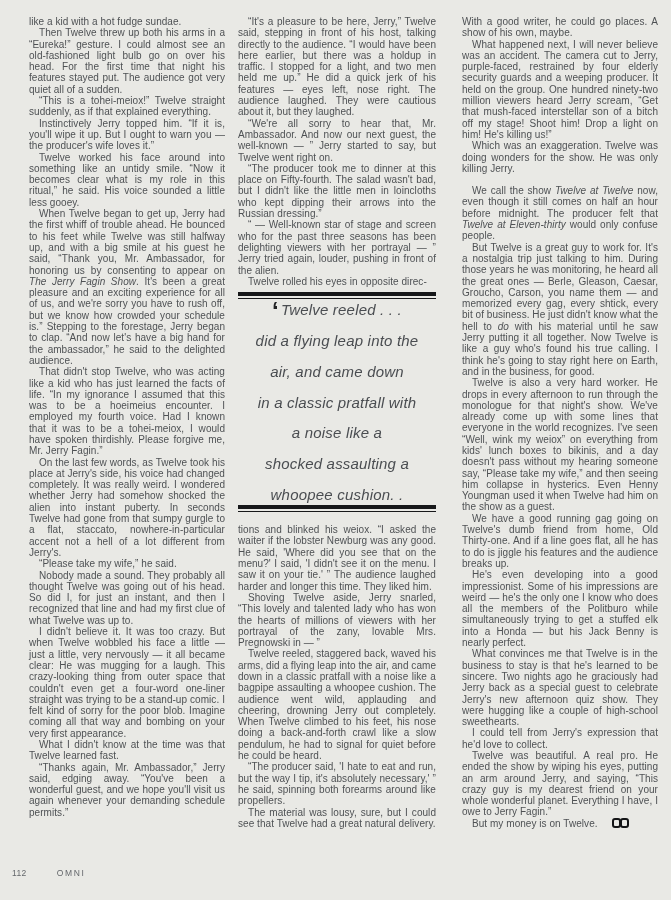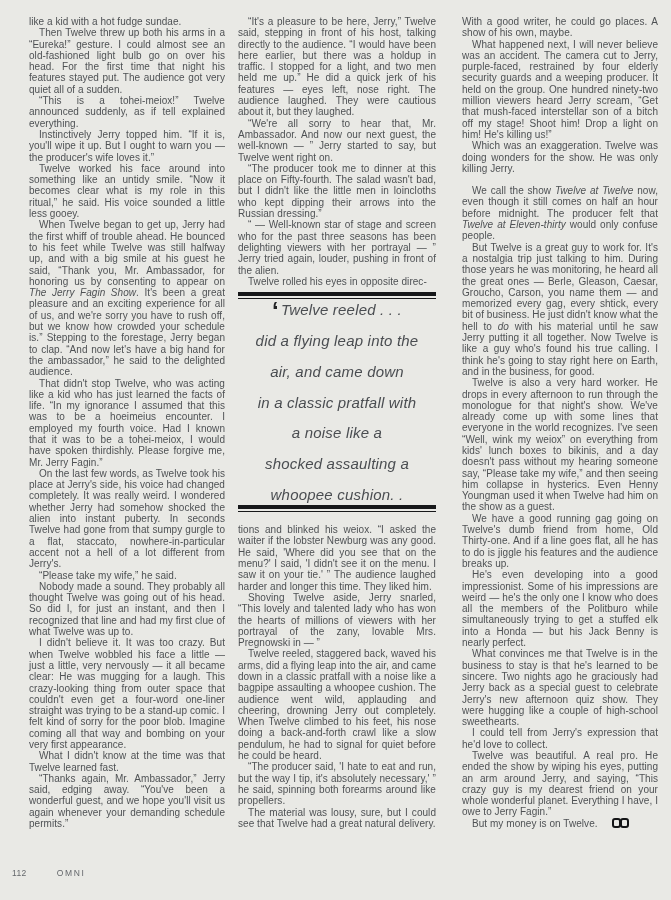--- a/index.html
+++ b/index.html
@@ -80,21 +80,21 @@
 </style>
 </head>
 <body>
 
 <div class="page">
 
   <div class="col col-1">
     <div>
         <p class="para no-indent">like a kid with a hot fudge sundae.</p>
         <p class="para">Then Twelve threw up both his arms in a “Eureka!” gesture. I could almost see an old-fashioned light bulb go on over his head. For the first time that night his features stayed put. The audience got very quiet all of a sudden.</p>
-        <p class="para">“This is a tohei-meiox!” Twelve announced suddenly, as if tell explained everything.</p>
+        <p class="para">“This is a tohei-meiox!” Twelve straight suddenly, as if that explained everything.</p>
         <p class="para">Instinctively Jerry topped him. “If it is, you'll wipe it up. But I ought to warn you — the producer's wife loves it.”</p>
         <p class="para">Twelve worked his face around into something like an untidy smile. “Now it becomes clear what is my role in this ritual,” he said. His voice sounded a little less gooey.</p>
         <p class="para">When Twelve began to get up, Jerry had the first whiff of trouble ahead. He bounced to his feet while Twelve was still halfway up, and with a big smile at his guest he said, “Thank you, Mr. Ambassador, for honoring us by consenting to appear on <i>The Jerry Fagin Show</i>. It's been a great pleasure and an exciting experience for all of us, and we're sorry you have to rush off, but we know how crowded your schedule is.” Stepping to the forestage, Jerry began to clap. “And now let's have a big hand for the ambassador,” he said to the delighted audience.</p>
         <p class="para">That didn't stop Twelve, who was acting like a kid who has just learned the facts of life. “In my ignorance I assumed that this was to be a hoeimeius encounter. I employed my fourth voice. Had I known that it was to be a tohei-meiox, I would have spoken thirdishly. Please forgive me, Mr. Jerry Fagin.”</p>
         <p class="para">On the last few words, as Twelve took his place at Jerry's side, his voice had changed completely. It was really weird. I wondered whether Jerry had somehow shocked the alien into instant puberty. In seconds Twelve had gone from that sumpy gurgle to a flat, staccato, nowhere-in-particular accent not a hell of a lot different from Jerry's.</p>
         <p class="para">“Please take my wife,” he said.</p>
         <p class="para">Nobody made a sound. They probably all thought Twelve was going out of his head. So did I, for just an instant, and then I recognized that line and had my first clue of what Twelve was up to.</p>
         <p class="para">I didn't believe it. It was too crazy. But when Twelve wobbled his face a little — just a little, very nervously — it all became clear: He was mugging for a laugh. This crazy-looking thing from outer space that couldn't even get a four-word one-liner straight was trying to be a stand-up comic. I felt kind of sorry for the poor blob. Imagine coming all that way and bombing on your very first appearance.</p>
         <p class="para">What I didn't know at the time was that Twelve learned fast.</p>
         <p class="para">“Thanks again, Mr. Ambassador,” Jerry said, edging away. “You've been a wonderful guest, and we hope you'll visit us again whenever your demanding schedule permits.”</p>

